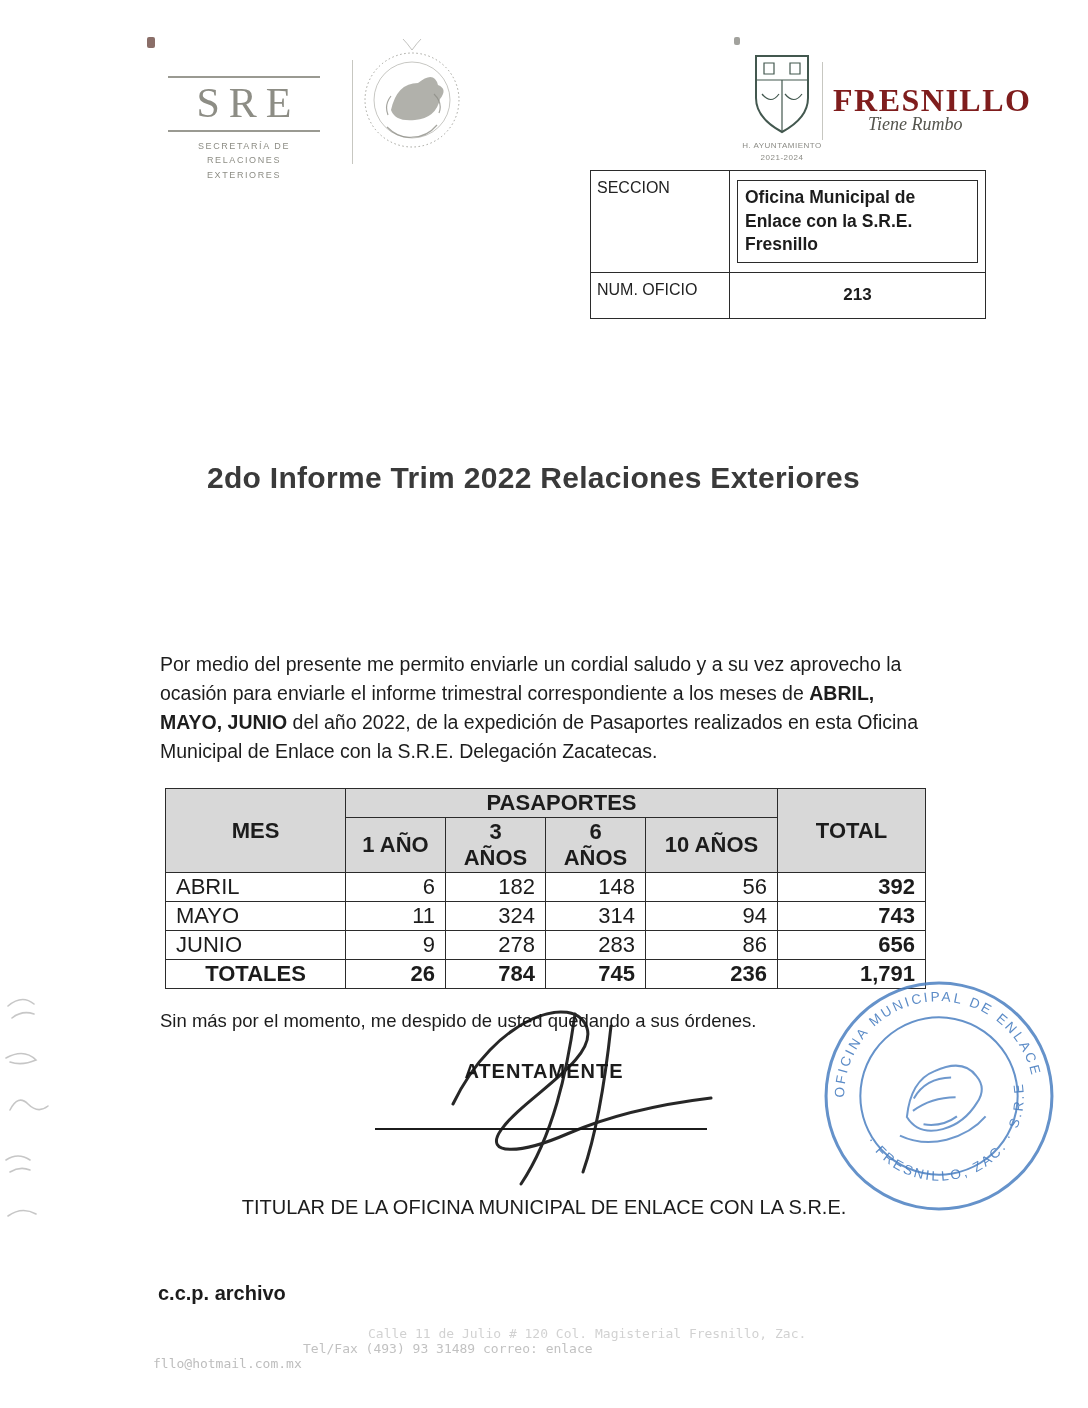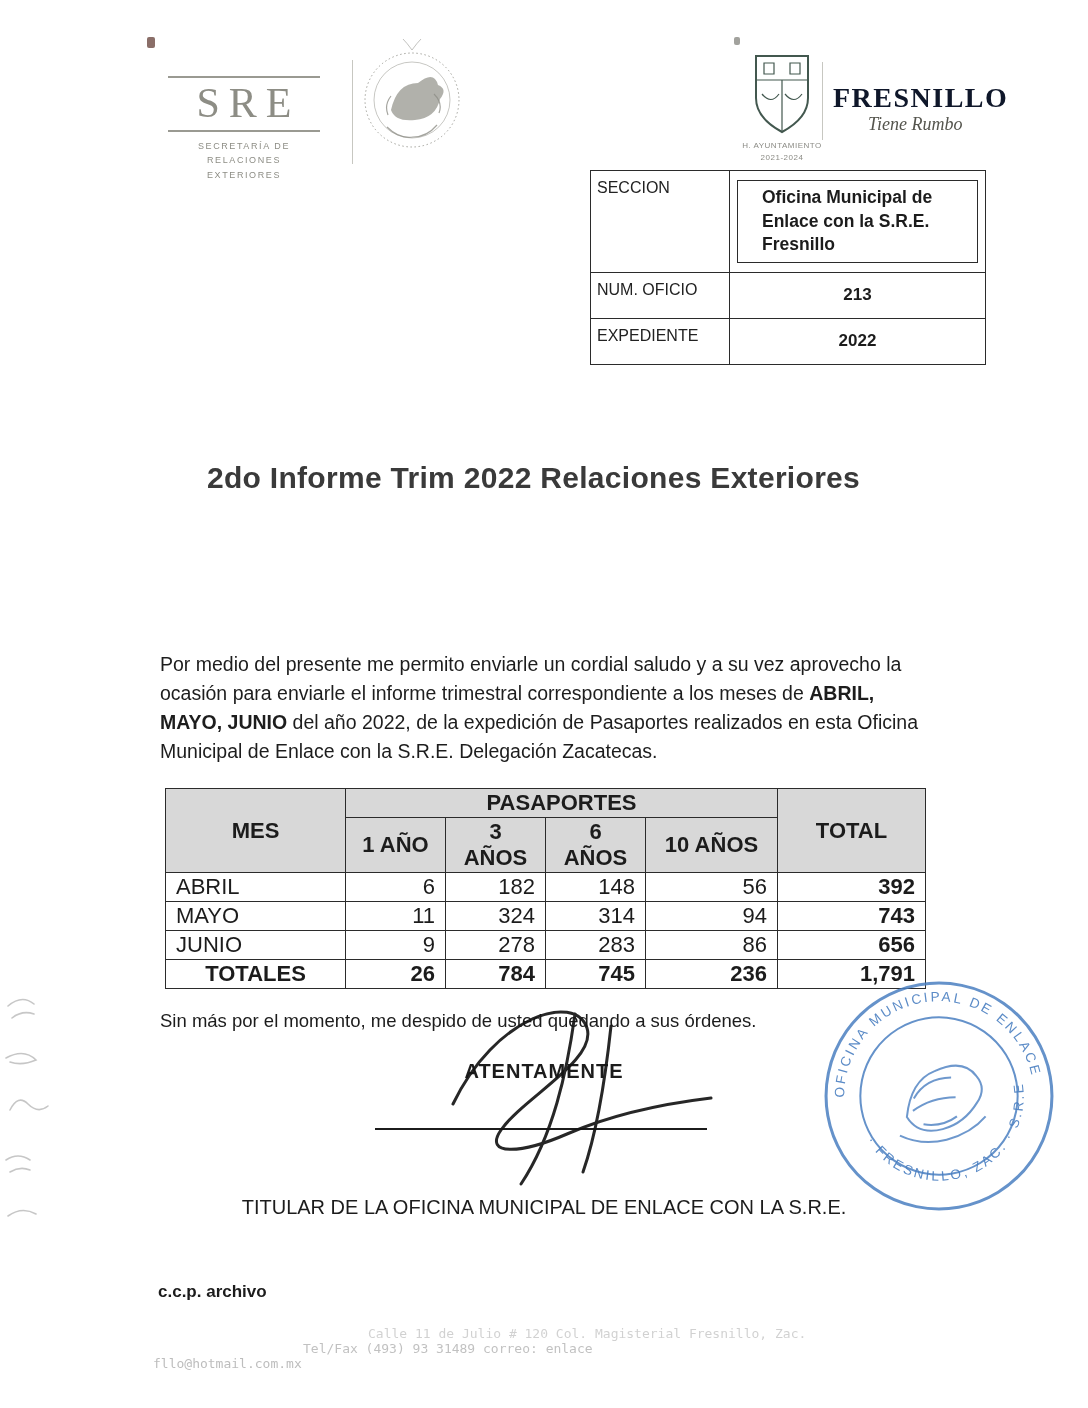--- a/index.html
+++ b/index.html
@@ -10,32 +10,32 @@
   .sre-block { position:absolute; left:168px; top:76px; width:152px; text-align:center; color:#8d8d85; }
   .sre-acronym { font-family:"Liberation Serif", serif; font-size:42px; letter-spacing:9px;
                  line-height:1.05; padding:3px 0 5px 9px; border-top:2px solid #9a9a92; border-bottom:2px solid #9a9a92; }
   .sre-sub { font-size:9px; letter-spacing:1.6px; margin-top:7px; line-height:1.6; color:#8d8d85; }
   .lh-divider { position:absolute; width:1px; background:#c7c7c1; }
   .seal { position:absolute; left:360px; top:36px; width:104px; height:130px; }
   .crest { position:absolute; left:752px; top:52px; width:60px; height:84px; }
   .ayto { position:absolute; left:734px; top:140px; width:96px; text-align:center;
           font-size:8px; letter-spacing:0.5px; color:#8b8b85; line-height:1.5; }
   .fres-name { position:absolute; left:833px; top:82px; font-family:"Liberation Serif", serif;
-               font-size:28px; font-weight:600; letter-spacing:1.5px; color:#0f172a; }
+               font-size:32px; font-weight:600; letter-spacing:1.5px; color:#7f1d1d; }
   .fres-tag { position:absolute; left:868px; top:114px; font-family:"Liberation Serif", serif;
               font-style:italic; font-size:18px; color:#55554e; }
 
   
   .info-table { position:absolute; left:590px; top:170px; width:396px; border-collapse:collapse; }
   .info-table td { border:1.6px solid #2b2b2b; vertical-align:top; }
   .info-table td.lbl { width:126px; font-size:16px; padding:8px 6px; color:#222; }
   .info-table td.val { text-align:center; font-weight:700; font-size:17px; vertical-align:middle; }
   .r1 { height:92px; }
   .r2 { height:46px;margin-left:28px; }
-  .val-box { border:1.6px solid #2b2b2b; margin:8px 6px; padding:5px 24px; text-align:left;
+  .val-box { border:1.6px solid #2b2b2b; margin:8px 6px; padding:5px 7px; text-align:left;
              font-weight:700; font-size:17.5px; line-height:1.35; }
 
   
   .doc-title { position:absolute; left:0; top:461px; width:1067px; text-align:center;
                font-size:30px; font-weight:700; color:#3a3a3a; letter-spacing:0.3px; }
   .body-par { position:absolute; left:160px; top:630px; width:778px;
               font-size:19.5px; line-height:1.5; color:#1d1d1d; }
 
   
   .ptable { position:absolute; left:165px; top:788px; width:760px; border-collapse:collapse;
@@ -50,21 +50,21 @@
 
   
   .closing { position:absolute; left:160px; top:1010px; font-size:18.5px; }
   .atentamente { position:absolute; left:0; top:1060px; width:1088px; text-align:center;
                  font-weight:700; font-size:20px; letter-spacing:1px; }
   .signature { position:absolute; left:425px; top:986px; width:320px; height:210px; z-index:5; }
   .sig-line { position:absolute; left:375px; top:1128px; width:332px; border-top:2px solid #1c1c1c; }
   .sig-name { position:absolute; left:0; top:1146px; width:1088px; text-align:center;
               font-weight:700; font-size:20.5px; }
   .sig-role { position:absolute; left:0; top:1196px; width:1088px; text-align:center; font-size:20px; }
-  .ccp { position:absolute; left:158px; top:1282px; font-weight:700; font-size:17px; }
+  .ccp { position:absolute; left:158px; top:1282px; font-weight:700; font-size:20px; }
 
   
   .stamp { position:absolute; left:818px; top:975px; width:242px; height:242px;
            transform:rotate(-10deg); z-index:4; }
   .scribbles { position:absolute; left:0; top:988px; width:72px; height:262px; }
   .footer-line { position:absolute; font-family:"DejaVu Sans Mono", monospace; color:#adadad; font-size:13px; }
   .f1 { left:368px; top:1326px; opacity:0.55; }
   .f2 { left:303px; top:1341px; opacity:0.75; }
   .f3 { left:153px; top:1356px; opacity:0.8; }
   .artifact-a { position:absolute; left:147px; top:37px; width:8px; height:11px;
@@ -127,24 +127,20 @@
         <tr class="r1">
       <td class="lbl">SECCION</td>
       <td class="val">
         <div class="val-box">Oficina Municipal de Enlace con la S.R.E. Fresnillo</div>
       </td>
     </tr>
     <tr class="r2">
       <td class="lbl">NUM. OFICIO</td>
       <td class="val">213</td>
     </tr>
-    <tr class="r2">
-      <td class="lbl">EXPEDIENTE</td>
-      <td class="val">2022</td>
-    </tr>
   </tbody>
     </table>
 
   <div class="doc-title">2do Informe Trim 2022 Relaciones Exteriores</div>
 
   <p class="body-par"><span>Por medio del presente me permito enviarle un cordial saludo y a su vez aprovecho la ocasión para enviarle el informe trimestral correspondiente a los meses de </span><b>ABRIL, MAYO, JUNIO</b><span> del año 2022, de la expedición de Pasaportes realizados en esta Oficina Municipal de Enlace con la S.R.E. Delegación Zacatecas.</span></p>
 
   <table class="ptable">
     <colgroup>
       <col style="width:180px">

